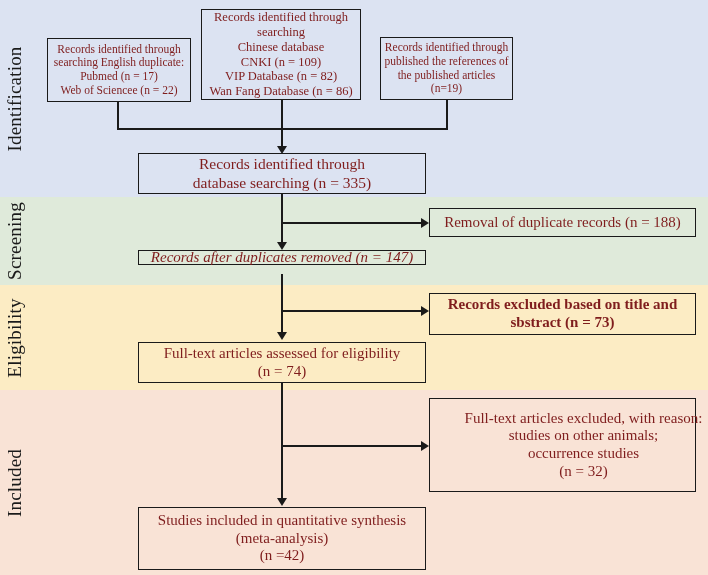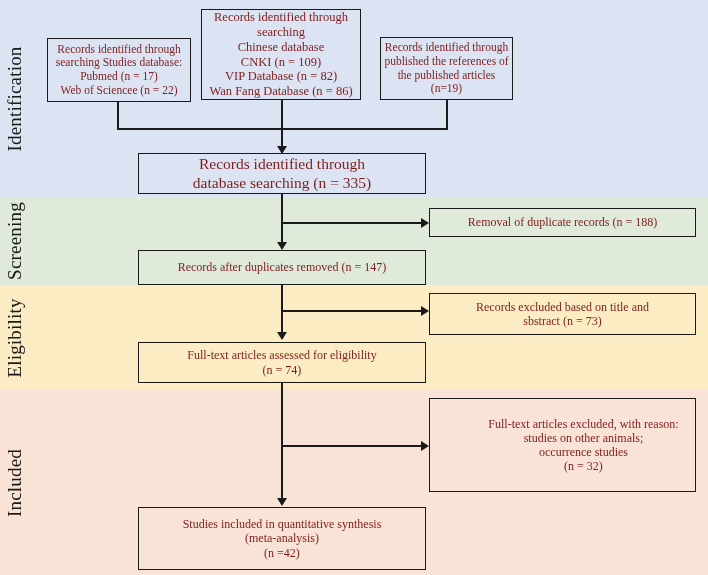--- a/index.html
+++ b/index.html
@@ -57,21 +57,21 @@
     justify-content: center;
     text-align: center;
     color: #7f1d1d;
     line-height: 1.18;
     padding: 2px 4px;
   }
   .node .line { display: block; white-space: nowrap; }
 
   .fs-sm  { font-size: 11.5px; }
   .fs-md  { font-size: 12.5px; }
-  .fs-lg  { font-size: 12px; }
+  .fs-lg  { font-size: 15px; }
   .fs-xl  { font-size: 15.5px; }
 
   
   .conn {
     position: absolute;
     background: #1a1a1a;
   }
   .conn.h { height: 1.8px; }
   .conn.v { width: 1.8px; }
 
@@ -132,21 +132,21 @@
   <div class="arrow-right" style="left:421px;top:306px;"></div>
   <div class="arrow-down" style="left:277px;top:332px;"></div>
 
   <div class="conn v" style="left:281px;top:383px;height:119px;"></div>
   <div class="conn h" style="left:281px;top:445px;width:142px;"></div>
   <div class="arrow-right" style="left:421px;top:441px;"></div>
   <div class="arrow-down" style="left:277px;top:498px;"></div>
 
   <div class="node fs-sm" style="left:47px;top:38px;width:144px;height:64px;background:#dce3f2;">
     <span class="line">Records identified through</span>
-    <span class="line">searching Studies database:</span>
+    <span class="line">searching English duplicate:</span>
     <span class="line">Pubmed (n = 17)</span>
     <span class="line">Web of Sciencee (n = 22)</span>
   </div>
 
   <div class="node fs-md" style="left:201px;top:9px;width:160px;height:91px;background:#dce3f2;">
     <span class="line">Records identified through</span>
     <span class="line">searching</span>
     <span class="line">Chinese database</span>
     <span class="line">CNKI (n = 109)</span>
     <span class="line">VIP Database (n = 82)</span>
@@ -162,25 +162,25 @@
 
   <div class="node fs-xl" style="left:138px;top:153px;width:288px;height:41px;background:#dce3f2;">
     <span class="line">Records identified through</span>
     <span class="line">database searching (n = 335)</span>
   </div>
 
   <div class="node fs-lg" style="left:429px;top:208px;width:267px;height:29px;background:#dfeada;">
     <span class="line">Removal of duplicate records (n = 188)</span>
   </div>
 
-  <div class="node fs-lg" style="left:138px;top:250px;width:288px;height:35px;background:#dfeada;">
+  <div class="node fs-lg" style="left:138px;top:250px;width:288px;height:15px;background:#dfeada;font-style:italic;">
     <span class="line">Records after duplicates removed (n = 147)</span>
   </div>
 
-  <div class="node fs-lg" style="left:429px;top:293px;width:267px;height:42px;background:#fcecc4;">
+  <div class="node fs-lg" style="left:429px;top:293px;width:267px;height:42px;background:#fcecc4;font-weight:bold;">
     <span class="line">Records excluded based on title and</span>
     <span class="line">sbstract (n = 73)</span>
   </div>
 
   <div class="node fs-lg" style="left:138px;top:342px;width:288px;height:41px;background:#fcecc4;">
     <span class="line">Full-text articles assessed for eligibility</span>
     <span class="line">(n = 74)</span>
   </div>
 
   <div class="node fs-lg" style="left:429px;top:398px;width:267px;height:94px;background:#f9e3d6;padding-left:46px;">

